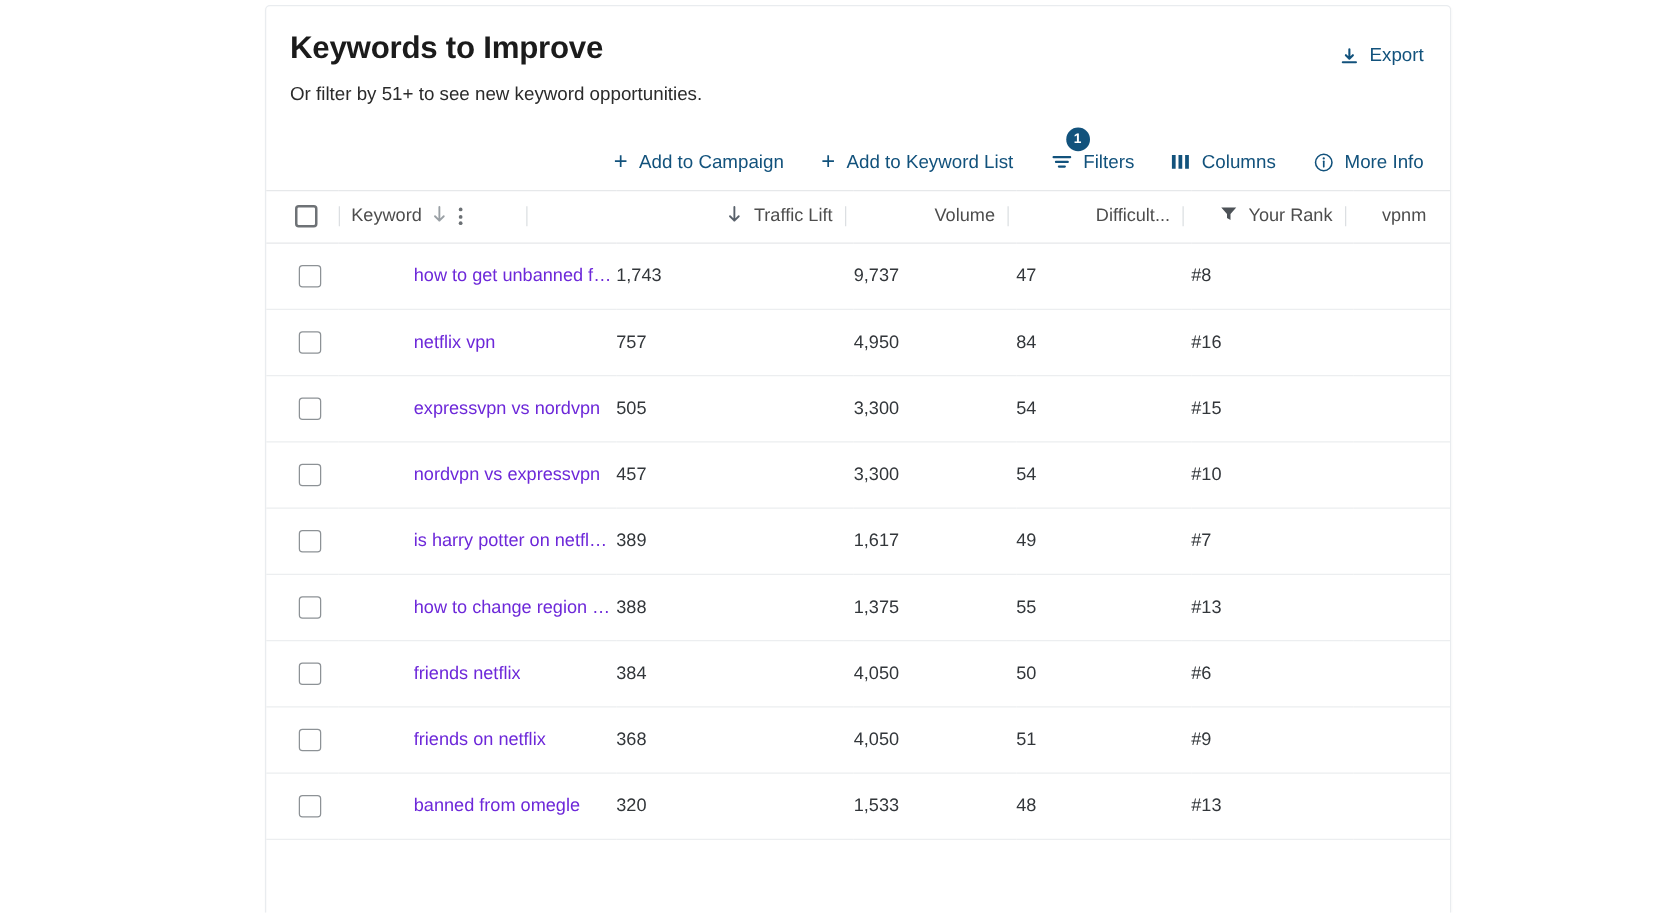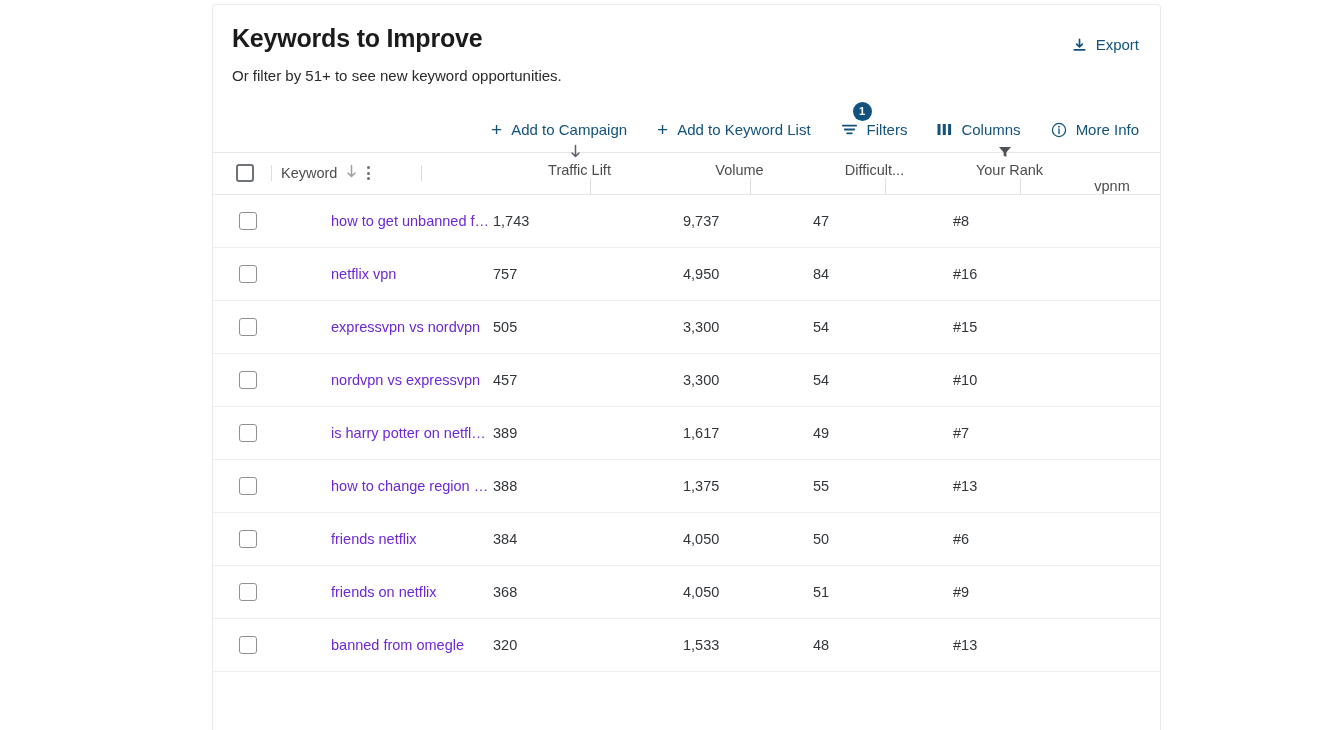--- a/index.html
+++ b/index.html
@@ -141,21 +141,21 @@
     padding: 0;
     vertical-align: middle;
     margin-top: 16px;
   }
   .th-inner {
     display: flex;
     align-items: center;
     height: 41px;
     position: relative;
   }
-  .th-inner.rt { justify-content: flex-end; padding-right: 17px; flex-direction: column; }
+  .th-inner.rt { justify-content: flex-end; padding-right: 17px; }
   .th-inner.lt { justify-content: flex-start; }
   .sort-arrow { margin: 0 6px 0 8px; flex: none; }
   .kebab {
     display: inline-flex;
     flex-direction: column;
     gap: 2.5px;
     cursor: pointer;
     padding: 2px 3px;
     flex: none;
   }

